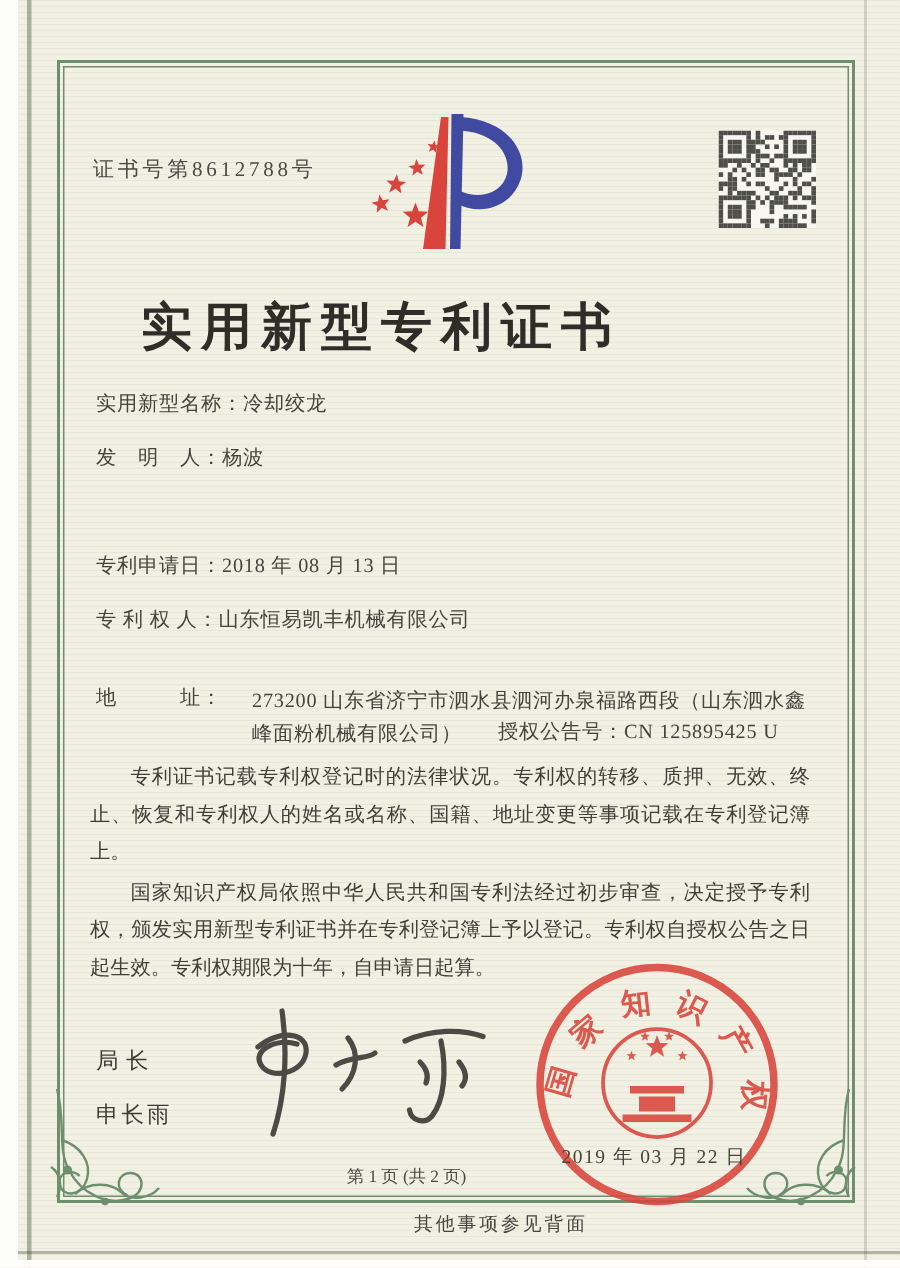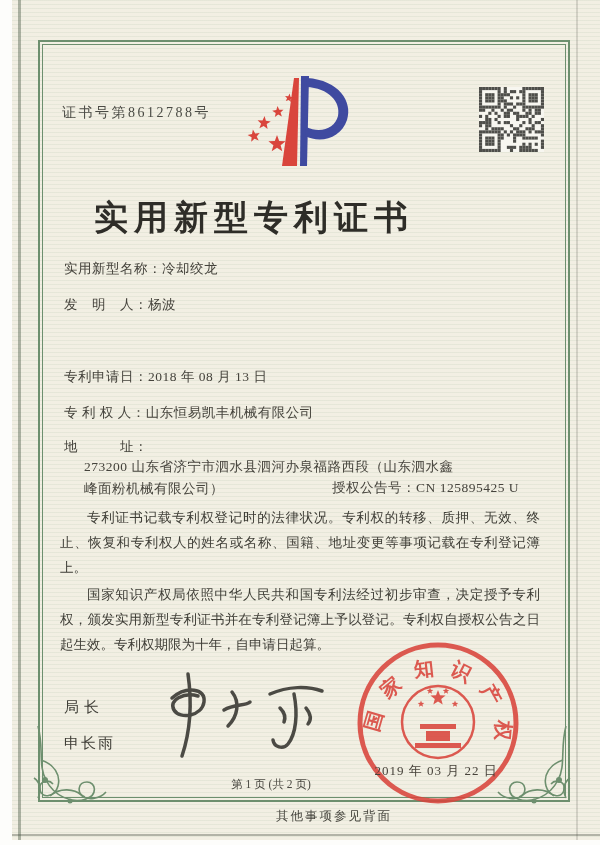--- a/index.html
+++ b/index.html
@@ -20,21 +20,21 @@
   .edge-bottom-line{left:12px;top:834px;width:588px;height:2px;background:rgba(60,70,55,.35);}
   .edge-bottom-white{left:0;top:840px;width:100%;height:5px;background:#fdfdfb;}
   
   .frame{left:38px;top:40px;width:528px;height:758px;border:2px solid #6d8f6e;}
   .frame-inner{position:absolute;inset:2px;border:1px solid #6d8f6e;}
   .cert-no{left:62px;top:104px;font-size:14px;letter-spacing:2.5px;color:#4a4a44;}
   .title{left:0;top:182px;width:508px;text-align:center;font-size:34px;font-weight:700;
          letter-spacing:6px;color:#2e2d28;margin-top:13px;}
   .field{left:64px;width:488px;font-size:13.5px;letter-spacing:.5px;color:#45433c;}
   .f0{top:260px;} .f1{top:296px;} .f2{top:332px;} .f3{top:368px;} .f4{top:404px;}
-  .faddr{top:438px;display:flex;flex-direction:column;}
+  .faddr{top:456px;display:flex;}
   .faddr .lbl{flex:0 0 auto;}
   .faddr .val{width:372px;line-height:1.6;margin-left:20px;}
   .fgrant{top:479px;}
   .fgrant .g2{position:absolute;left:268px;top:0;white-space:nowrap;}
   .body-text{left:60px;top:506px;width:480px;font-size:13.5px;line-height:1.85;
              text-align:justify;color:#3f3e37;}
   .body-text p{margin:0 0 2px 0;text-indent:2em;}
   .director-title{left:64px;top:698px;font-size:15px;letter-spacing:5px;color:#3e3d36;}
   .director-name{left:64px;top:734px;font-size:15px;letter-spacing:2px;color:#3e3d36;}
   .sig-svg{left:150px;top:664px;}

